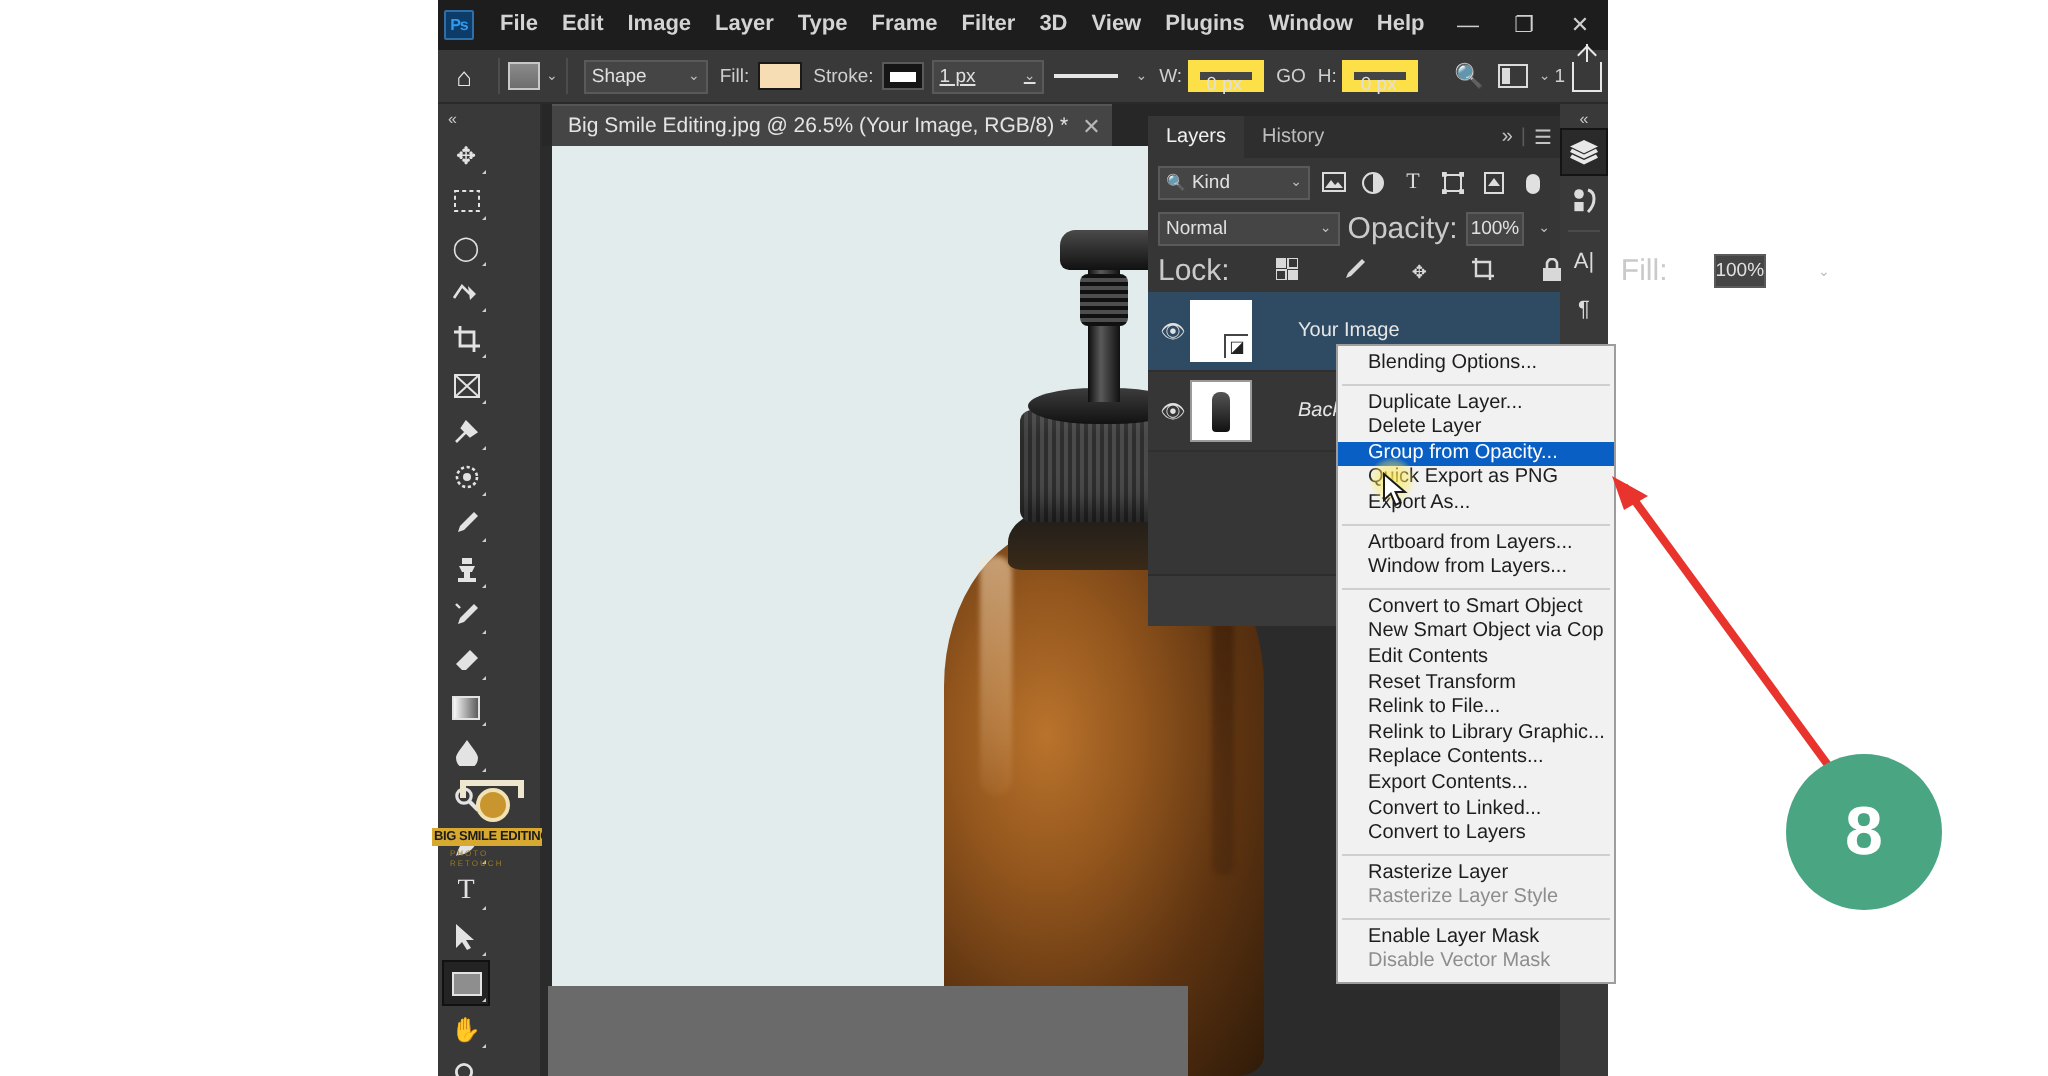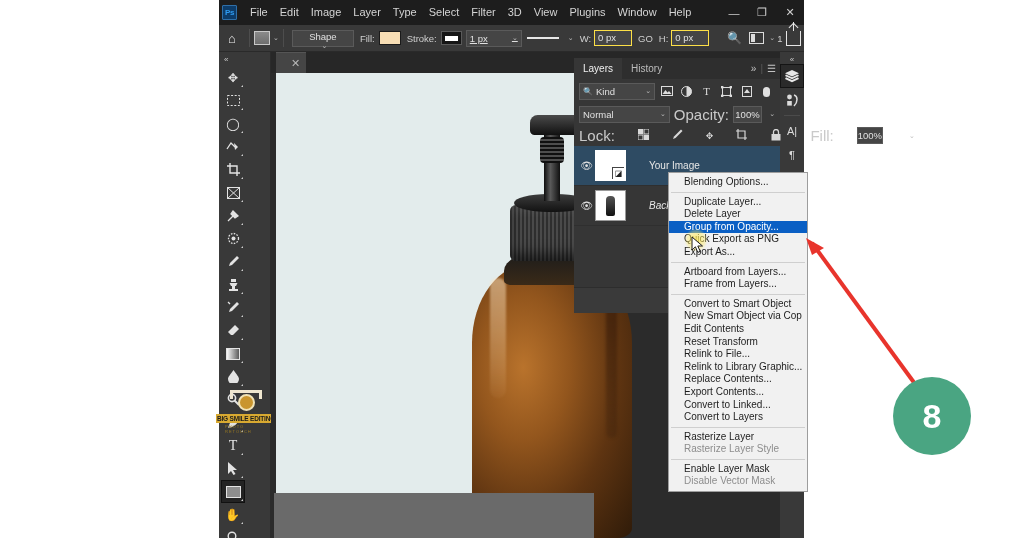--- a/index.html
+++ b/index.html
@@ -23,21 +23,21 @@
     background: #1d1d1d; display: flex; align-items: center;
   }
   .ps-logo {
     width: 15px; height: 15px; margin-left: 3px; margin-right: 7px;
     background: #0d3c69; color: #2f9bf0; font-size: 8px; font-weight: bold;
     display: flex; align-items: center; justify-content: center;
     border: 1px solid #2f6fa8; border-radius: 1px; letter-spacing: -0.5px;
   }
   .menu-item {
     color: #d4d4d4; font-size: 11px; padding: 0 6px; line-height: 25px;
-    white-space: nowrap; cursor: default;
+    white-space: nowrap; cursor: default; font-weight: bold;
   }
   .win-ctrls { position: absolute; right: 0; top: 0; height: 25px; display: flex; }
   .win-btn {
     width: 28px; height: 25px; color: #cfcfcf; font-size: 11px;
     display: flex; align-items: center; justify-content: center;
   }
 
   
   .optbar {
     position: absolute; left: 0; top: 25px; width: 585px; height: 27px;
@@ -57,21 +57,21 @@
     justify-content: space-between; padding: 0 3px; margin-left: 4px;
   }
   .opt-label { color: #cfcfcf; font-size: 9.5px; margin-left: 6px; }
   .fill-swatch { width: 22px; height: 14px; margin-left: 4px; border: 1px solid #1a1a1a; }
   .stroke-swatch {
     width: 21px; height: 14px; margin-left: 4px; background: #151515;
     border: 1px solid #5a5a5a; display: flex; align-items: center; justify-content: center;
   }
   .stroke-swatch i { display: block; width: 13px; height: 5px; background: #ffffff; }
   .opt-field {
-    height: 16px; min-width: 38px; background: #454545; border: 1px solid #fde047;
+    height: 16px; min-width: 38px; background: #454545; border: 6px solid #fde047;
     color: #e0e0e0; font-size: 9.5px; line-height: 14px; padding: 0 3px; margin-left: 3px;
   }
   .line-preview {
     width: 38px; height: 16px; margin-left: 5px; display: flex; align-items: center;
   }
   .line-preview i { display: block; width: 32px; height: 2px; background: #e6e6e6; }
   .opt-icon { color: #e0e0e0; font-size: 12px; margin-left: 7px; }
   .export-ico {
     width: 15px; height: 15px; border: 1.6px solid #e6e6e6; border-top: none;
     margin-left: 4px; position: relative;
@@ -308,41 +308,41 @@
 
   <div class="ps-window">
 
     <div class="menubar">
       <div class="ps-logo">Ps</div>
       <div class="menu-item">File</div>
       <div class="menu-item">Edit</div>
       <div class="menu-item">Image</div>
       <div class="menu-item">Layer</div>
       <div class="menu-item">Type</div>
-      <div class="menu-item">Select</div>
+      <div class="menu-item">Frame</div>
       <div class="menu-item">Filter</div>
       <div class="menu-item">3D</div>
       <div class="menu-item">View</div>
       <div class="menu-item">Plugins</div>
       <div class="menu-item">Window</div>
       <div class="menu-item">Help</div>
       <div class="win-ctrls">
         <div class="win-btn">—</div>
         <div class="win-btn">❐</div>
         <div class="win-btn">✕</div>
       </div>
     </div>
 
     <div class="optbar">
       <div class="opt-home">⌂</div>
       <div class="opt-sep"></div>
       <div class="shape-thumb"></div>
       <span class="tiny-caret">⌄</span>
       <div class="opt-sep"></div>
-      <div class="opt-select" style="width:62px;flex-direction:column;">
+      <div class="opt-select" style="width:62px;">
         <span>Shape</span>
         <span class="tiny-caret">⌄</span>
       </div>
       <span class="opt-label">Fill:</span>
       <div class="fill-swatch" style="background:#f7ddb4;"></div>
       <span class="opt-label">Stroke:</span>
       <div class="stroke-swatch">
           <i></i>
         </div>
       <div class="opt-select" style="width:56px;text-decoration:underline;">
@@ -360,20 +360,21 @@
       <div class="opt-field">0 px</div>
       <span class="opt-icon" style="margin-left:18px;">🔍</span>
       <div class="artboard-ico"></div>
       <span class="tiny-caret" style="margin-left:5px;">⌄</span>
       <span class="opt-label" style="margin-left:2px;">1</span>
       <div class="export-ico"></div>
     </div>
 
     <div class="tabrow">
       <div class="doc-tab">
+        <span>Big Smile Editing.jpg @ 26.5% (Your Image, RGB/8) *</span>
         <span class="tab-close">✕</span>
       </div>
     </div>
 
     <div class="toolbar">
       <div class="tb-collapse">«</div>
       <div class="tb-grid">
         <div class="tool">✥<i class="nub"></i></div>
         <div class="tool">
           <svg width="13" height="11" viewBox="0 0 13 11">
@@ -681,21 +682,21 @@
   <div class="ctxmenu">
     <div class="mi">Blending Options...</div>
     <div class="msep"></div>
     <div class="mi">Duplicate Layer...</div>
     <div class="mi">Delete Layer</div>
     <div class="mi hl">Group from Opacity...</div>
     <div class="mi">Quick Export as PNG</div>
     <div class="mi">Export As...</div>
     <div class="msep"></div>
     <div class="mi">Artboard from Layers...</div>
-    <div class="mi">Frame from Layers...</div>
+    <div class="mi">Window from Layers...</div>
     <div class="msep"></div>
     <div class="mi">Convert to Smart Object</div>
     <div class="mi">New Smart Object via Cop</div>
     <div class="mi">Edit Contents</div>
     <div class="mi">Reset Transform</div>
     <div class="mi">Relink to File...</div>
     <div class="mi">Relink to Library Graphic...</div>
     <div class="mi">Replace Contents...</div>
     <div class="mi">Export Contents...</div>
     <div class="mi">Convert to Linked...</div>

